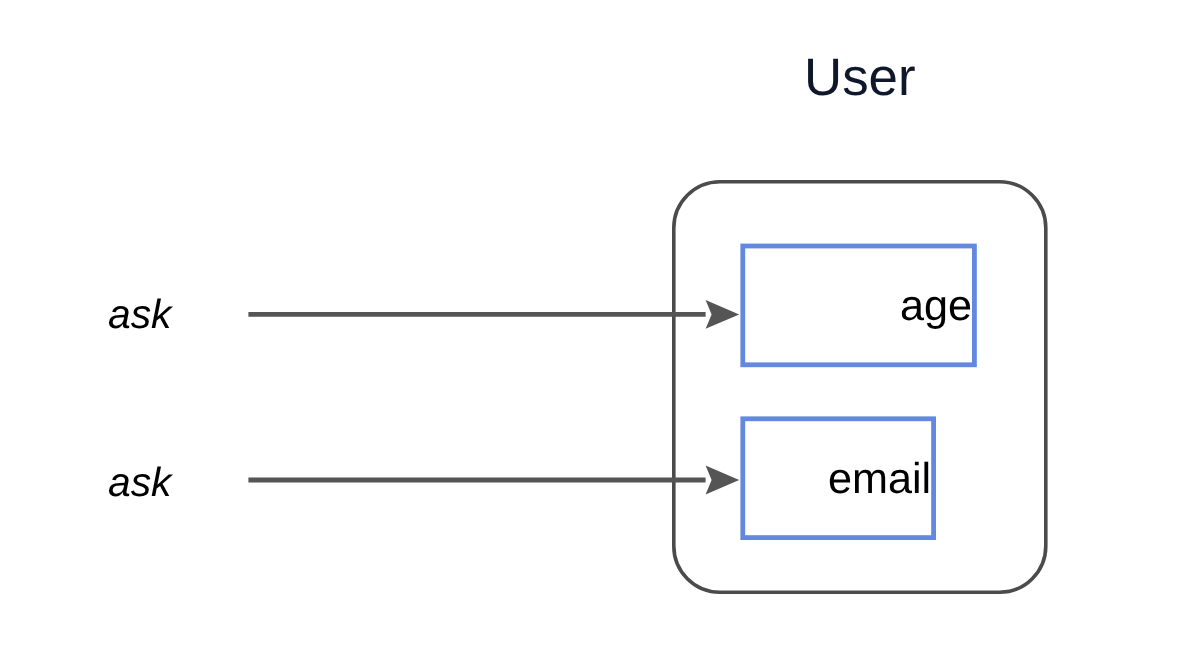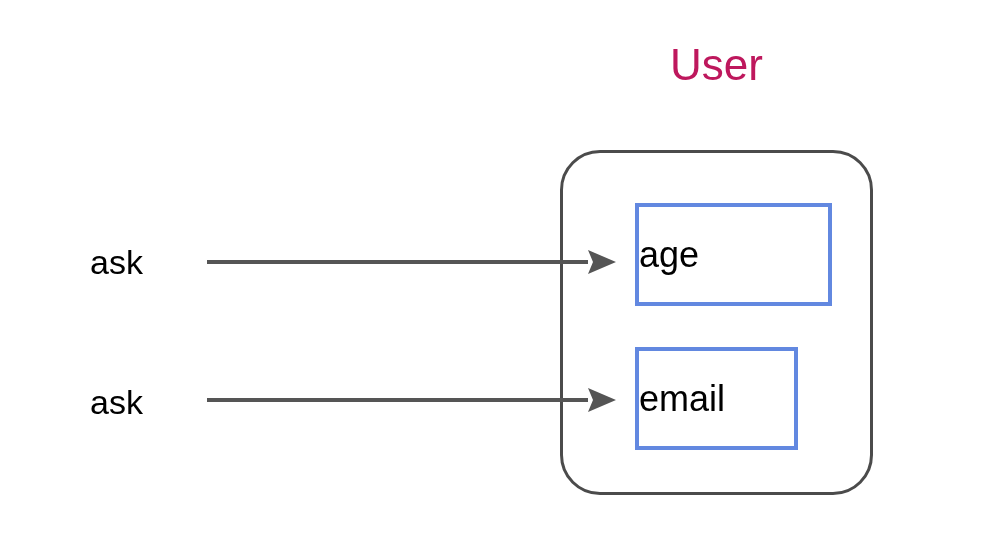--- a/index.html
+++ b/index.html
@@ -19,21 +19,21 @@
   }
   
   .entity-title {
     position: absolute;
     left: 560px;
     top: 40px;
     width: 313px;
     text-align: center;
     font-size: 44px;
     line-height: 50px;
-    color: #be185d;
+    color: #0f172a;
     white-space: nowrap;
   }
   
   .entity-box {
     position: absolute;
     left: 560px;
     top: 150px;
     width: 313px;
     height: 345px;
     box-sizing: border-box;
@@ -42,22 +42,21 @@
     background: transparent;
   }
   
   .field-box {
     position: absolute;
     box-sizing: border-box;
     border: 4px solid #6288e0;
     background: #ffffff;
     display: flex;
     align-items: center;
-    justify-content: flex-start;
-    margin-left: 18px;
+    justify-content: flex-end;
   }
   .field-box .field-label {
     font-size: 36px;
     line-height: 40px;
     color: #000000;
     white-space: nowrap;
   }
   #field-age {
     left: 617px;
     top: 203px;
@@ -70,20 +69,21 @@
     width: 163px;
     height: 103px;
   }
   
   .edge-label {
     position: absolute;
     font-size: 34px;
     line-height: 38px;
     color: #000000;
     white-space: nowrap;
+    font-style: italic;
   }
   #edge-label-1 { left: 90px; top: 243px; }
   #edge-label-2 { left: 90px; top: 383px; }
   
   .arrow-layer {
     position: absolute;
     left: 0;
     top: 0;
     width: 988px;
     height: 560px;

